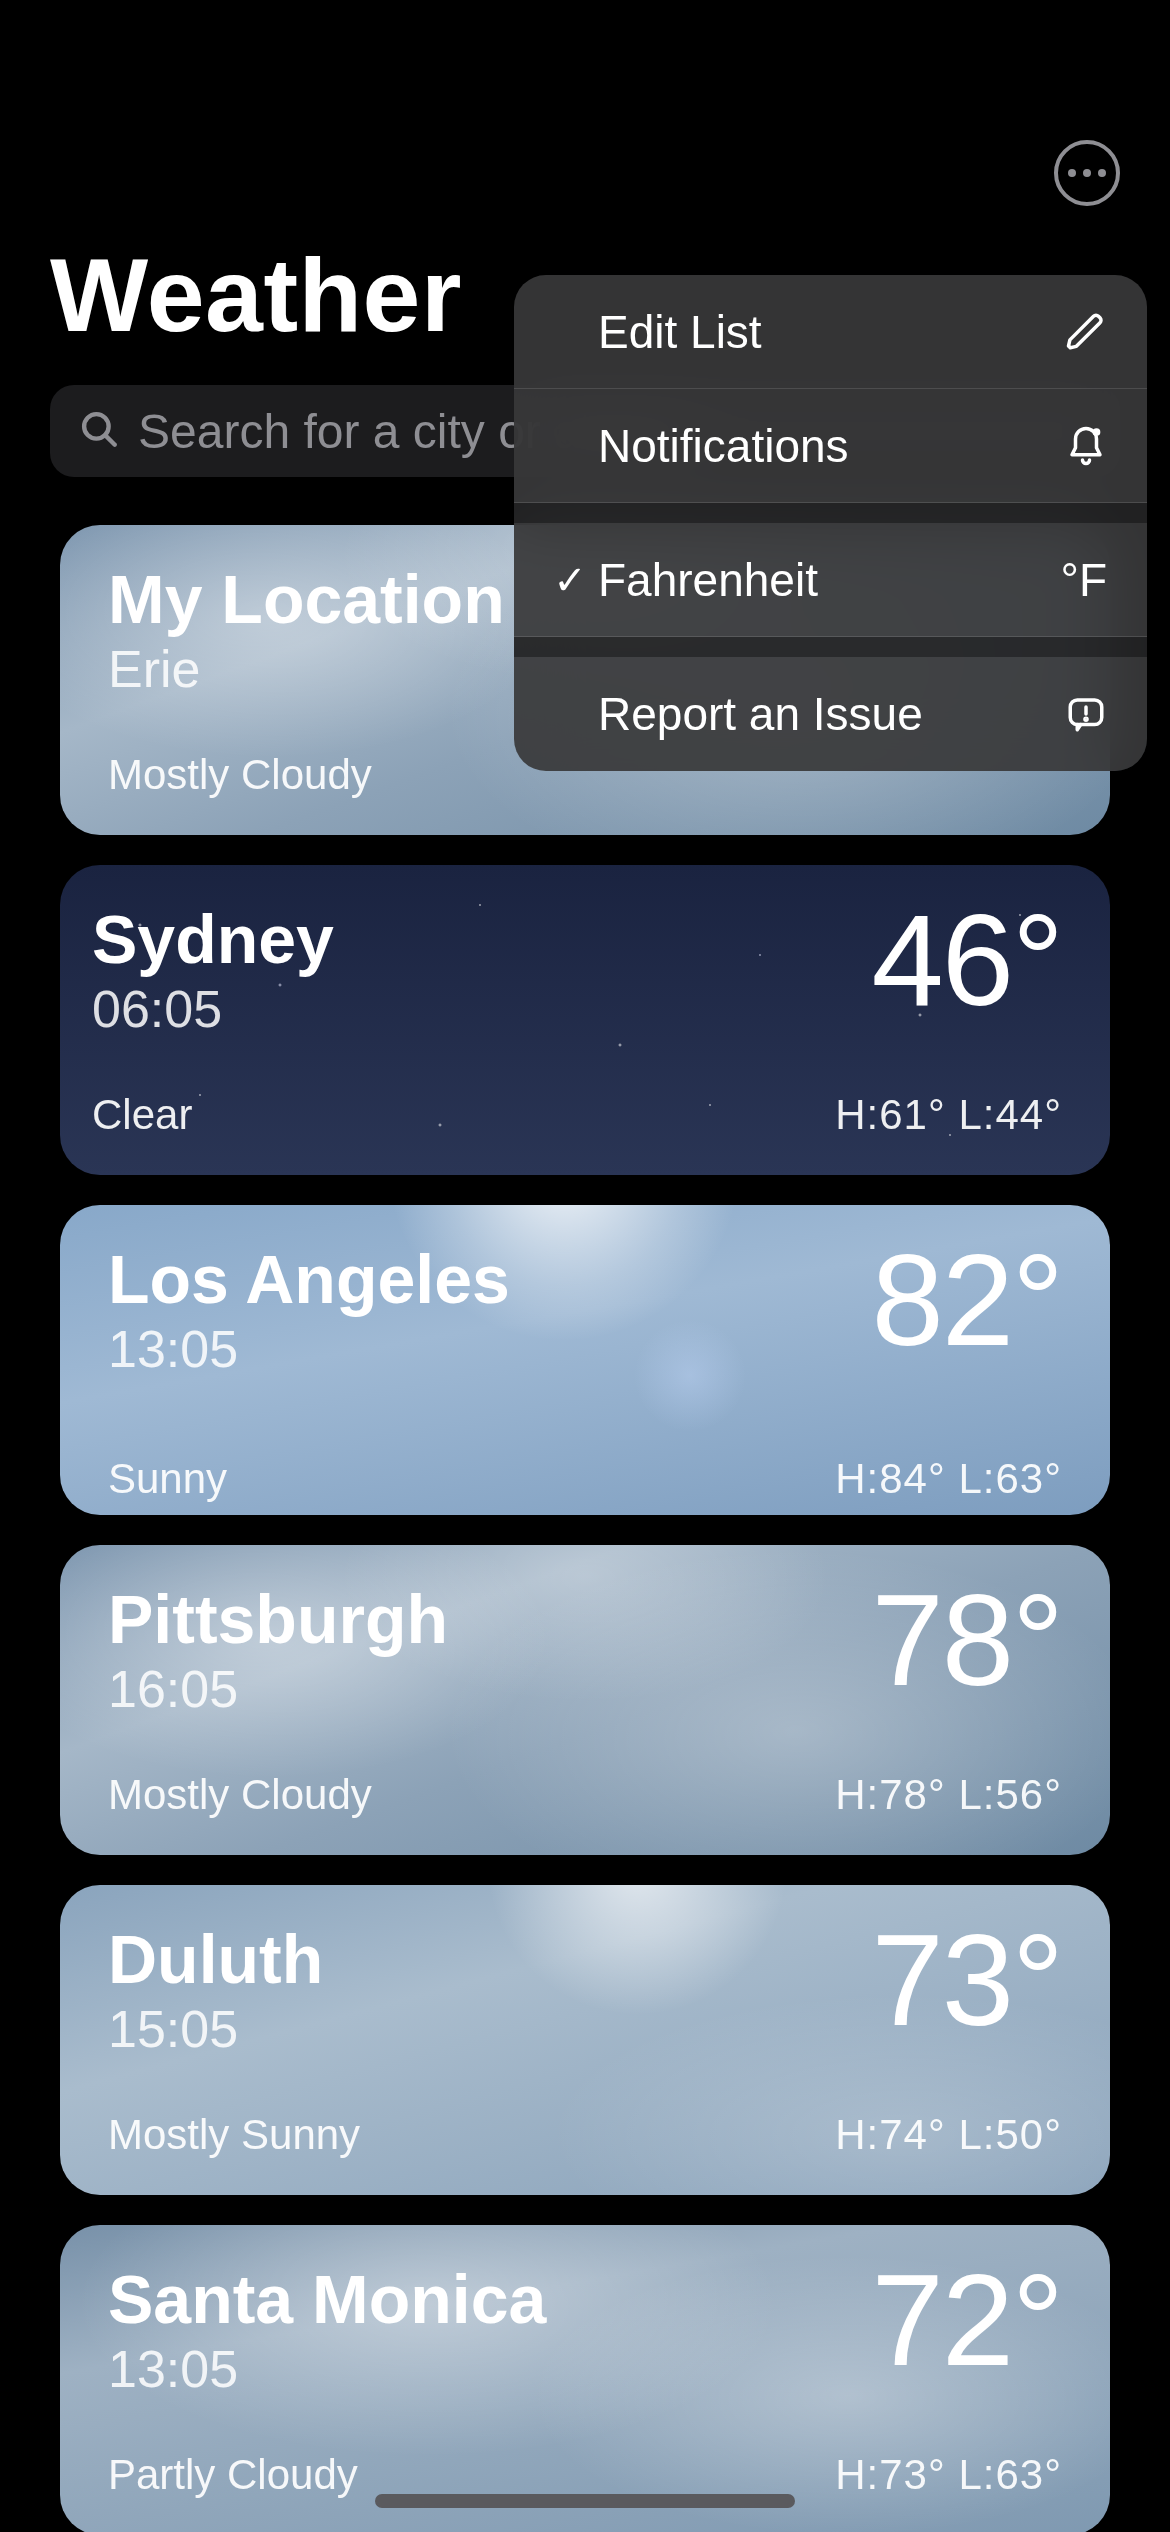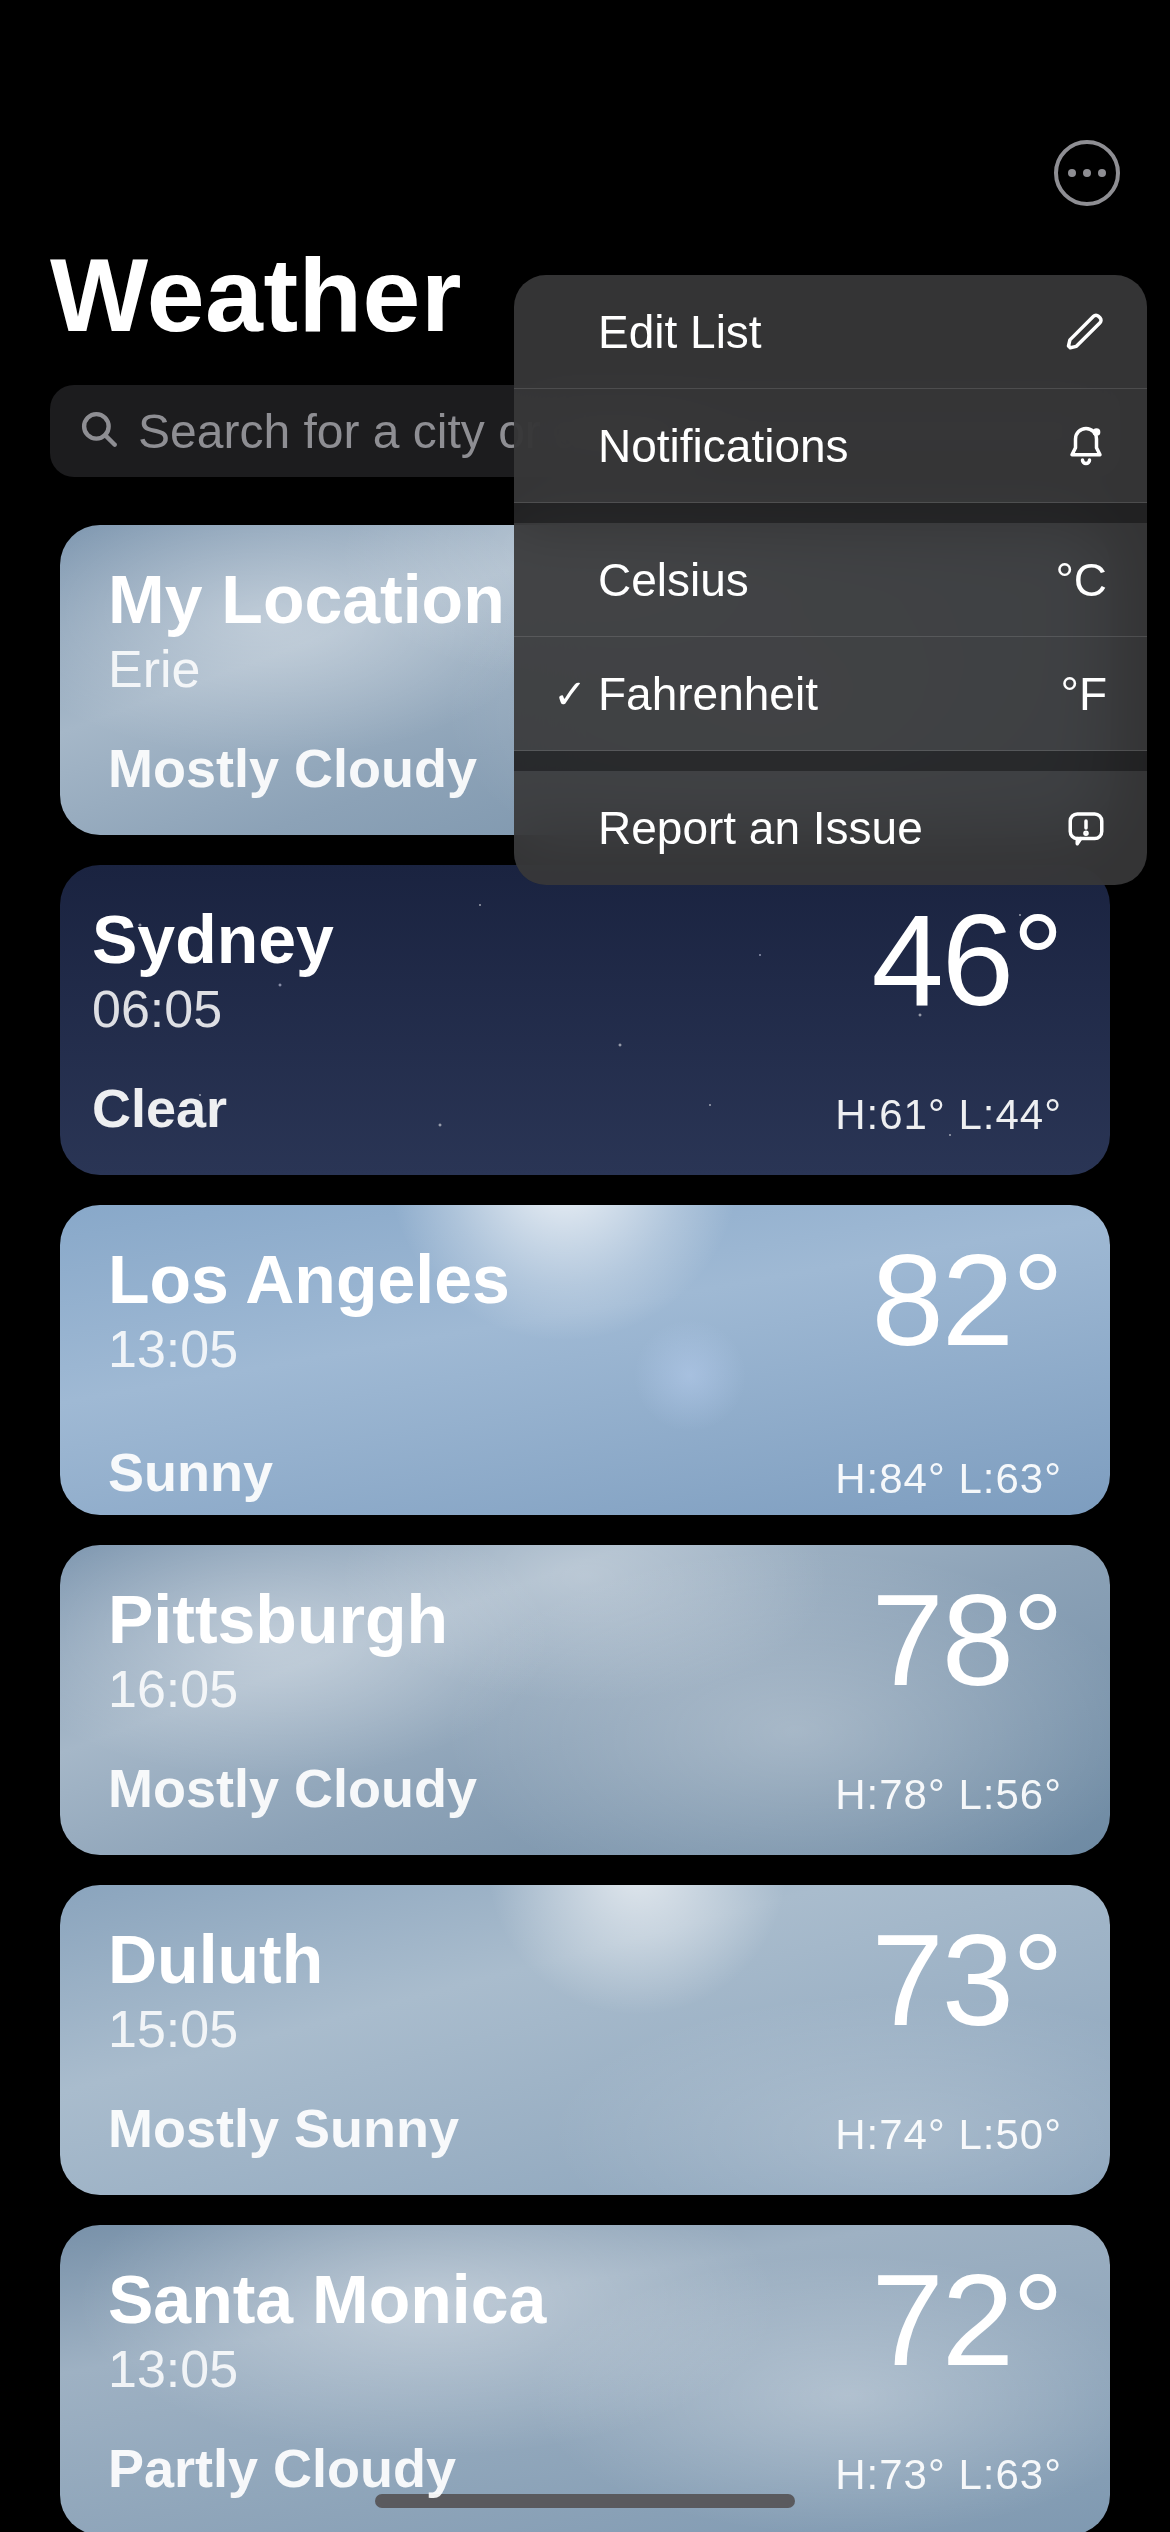--- a/index.html
+++ b/index.html
@@ -69,21 +69,21 @@
     position: relative;
     overflow: hidden;
     color: #fff;
   }
   .card-top { display: flex; justify-content: space-between; align-items: flex-start; }
   .card-left { display: flex; flex-direction: column; gap: 2px; }
   .city { font-size: 68px; font-weight: 700; line-height: 1; }
   .subtime { font-size: 52px; color: rgba(255,255,255,0.85); margin-top: 4px; font-weight: 500; }
   .temp { font-size: 130px; font-weight: 300; line-height: 0.85; letter-spacing: -2px; }
   .card-bottom { display: flex; justify-content: space-between; align-items: flex-end; }
-  .cond { font-size: 54px; color: rgba(255,255,255,0.92); font-weight: 700; }
+  .cond { font-size: 42px; color: rgba(255,255,255,0.92); font-weight: 400; }
   .hilo { font-size: 42px; color: rgba(255,255,255,0.92); font-weight: 500; letter-spacing: 1px; margin-top: 36px; }
 
   
   .bg-cloudy {
     background: linear-gradient(160deg, #7d96af 0%, #a5b7c8 30%, #8ca2b7 55%, #6e8aa3 100%);
   }
   .bg-cloudy::before {
     content: "";
     position: absolute; inset: 0;
     background:
@@ -314,25 +314,20 @@
     <div class="menu-right">
         <svg viewBox="0 0 24 24" fill="none" stroke="#fff" stroke-width="2" stroke-linecap="round" stroke-linejoin="round">
           <path d="M6 8a6 6 0 1 1 12 0v5l2 4H4l2-4z"></path>
           <path d="M10 20a2 2 0 0 0 4 0"></path>
           <circle cx="18" cy="4" r="2.2" fill="#fff" stroke="none"></circle>
         </svg>
       </div>
   </div>
     <div class="menu-group-sep"></div>
     <div class="menu-item">
-    <div class="menu-check"></div>
-    <div class="menu-label">Celsius</div>
-    <div class="menu-right">°C</div>
-  </div>
-    <div class="menu-item">
     <div class="menu-check">✓</div>
     <div class="menu-label">Fahrenheit</div>
     <div class="menu-right">°F</div>
   </div>
     <div class="menu-group-sep"></div>
     <div class="menu-item">
     <div class="menu-check"></div>
     <div class="menu-label">Report an Issue</div>
     <div class="menu-right">
         <svg viewBox="0 0 24 24" fill="none" stroke="#fff" stroke-width="2" stroke-linecap="round" stroke-linejoin="round">

